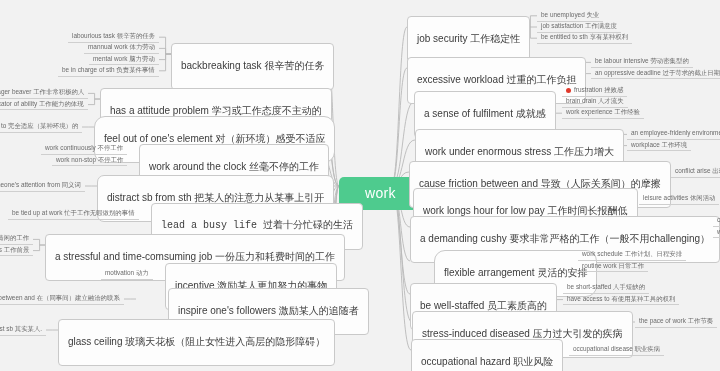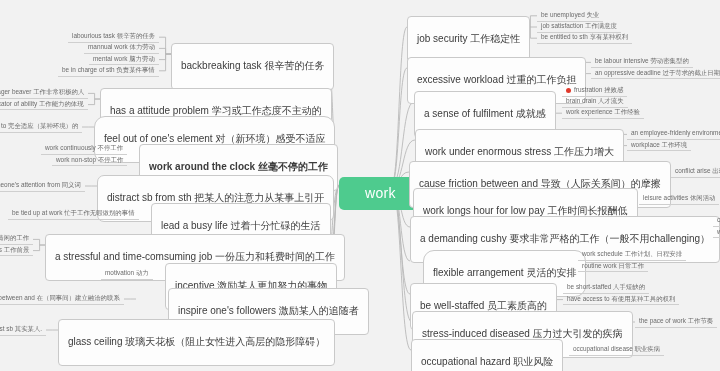--- a/index.html
+++ b/index.html
@@ -123,26 +123,26 @@
       <div class="node topic" style="visibility: visible; left: 171px; top: 43px;">backbreaking task 很辛苦的任务</div>
       <div class="node leaf leftnode" style="visibility: visible; left: 68px; top: 31.2px;">labourious task 很辛苦的任务</div>
       <div class="node leaf leftnode" style="visibility: visible; left: 84px; top: 42.4px;">mannual work 体力劳动</div>
       <div class="node leaf leftnode" style="visibility: visible; left: 89px; top: 53.6px;">mental work 脑力劳动</div>
       <div class="node leaf leftnode" style="visibility: visible; left: 58px; top: 64.8px;">be in charge of sth 负责某件事情</div>
       <div class="node topic" style="visibility: visible; left: 100px; top: 88px;">has a attitude problem 学习或工作态度不主动的</div>
       <div class="node leaf leftnode" style="visibility: visible; left: -28px; top: 87.4px;">be an eager beaver 工作非常积极的人</div>
       <div class="node leaf leftnode" style="visibility: visible; left: -34px; top: 98.6px;">be an indicator of ability 工作能力的体现</div>
       <div class="node topic" style="visibility: visible; left: 94px; top: 116px; border-radius: 11px;">feel out of one's element 对（新环境）感受不适应</div>
       <div class="node leaf leftnode" style="visibility: visible; left: -35px; top: 121px;">be attuned to 完全适应（某种环境）的</div>
-      <div class="node topic" style="visibility: visible; left: 139px; top: 144px; font-weight: bold;">work around the clock 丝毫不停的工作</div>
+      <div class="node topic" style="visibility: visible; left: 139px; top: 144px;">work around the clock 丝毫不停的工作</div>
       <div class="node leaf leftnode" style="visibility: visible; left: 41px; top: 143.4px;">work continuously 不停工作</div>
       <div class="node leaf leftnode" style="visibility: visible; left: 52px; top: 154.6px;">work non-stop 不停工作</div>
       <div class="node topic" style="visibility: visible; left: 97px; top: 175px; border-radius: 7px;">distract sb from sth 把某人的注意力从某事上引开</div>
       <div class="node leaf leftnode" style="visibility: visible; left: -33px; top: 180px;">divert someone's attention from 同义词</div>
-      <div class="node topic" style="visibility: visible; left: 151px; top: 203px;">lead a busy life 过着十分忙碌的生活</div>
+      <div class="node topic" style="visibility: visible; left: 151px; top: 203px; font-family: Liberation Mono, monospace;">lead a busy life 过着十分忙碌的生活</div>
       <div class="node leaf leftnode" style="visibility: visible; left: 8px; top: 208px;">be tied up at work 忙于工作无暇做别的事情</div>
       <div class="node topic" style="visibility: visible; left: 45px; top: 234px;">a stressful and time-comsuming job 一份压力和耗费时间的工作</div>
       <div class="node leaf leftnode" style="visibility: visible; left: -41px; top: 233.4px;">a cushy job 清闲的工作</div>
       <div class="node leaf leftnode" style="visibility: visible; left: -40px; top: 244.6px;">job prospects 工作前景</div>
       <div class="node topic" style="visibility: visible; left: 165px; top: 263px;">incentive 激励某人更加努力的事物</div>
       <div class="node leaf leftnode" style="visibility: visible; left: 101px; top: 268px;">motivation 动力</div>
       <div class="node topic" style="visibility: visible; left: 152px; top: 288px; margin-left: 16px;">inspire one's followers 激励某人的追随者</div>
       <div class="node leaf leftnode" style="visibility: visible; left: -65px; top: 293px;">build a close rapport between and 在（同事间）建立融洽的联系</div>
       <div class="node topic" style="visibility: visible; left: 58px; top: 319px;">glass ceiling 玻璃天花板（阻止女性进入高层的隐形障碍）</div>
       <div class="node leaf leftnode" style="visibility: visible; left: -56px; top: 324px;">discriminate against sb 其实某人.</div>
@@ -160,21 +160,21 @@
       <div class="node topic" style="visibility: visible; left: 415px; top: 129px;">work under enormous stress 工作压力增大</div>
       <div class="node leaf rightnode" style="visibility: visible; left: 627px; top: 128.4px;">an employee-fridenly environment 员工友好型的工作环境</div>
       <div class="node leaf rightnode" style="visibility: visible; left: 627px; top: 139.6px;">workplace 工作环境</div>
       <div class="node topic" style="visibility: visible; left: 409px; top: 161px;">cause friction between  and 导致（人际关系间）的摩擦</div>
       <div class="node leaf rightnode" style="visibility: visible; left: 671px; top: 166px;">conflict arise 出现冲突</div>
       <div class="node topic" style="visibility: visible; left: 413px; top: 188px;">work longs hour for low pay 工作时间长报酬低</div>
       <div class="node leaf rightnode" style="visibility: visible; left: 639px; top: 193px;">leisure activities 休闲活动</div>
       <div class="node topic" style="visibility: visible; left: 410px; top: 216px;">a demanding cushy 要求非常严格的工作（一般不用challenging）</div>
       <div class="node leaf rightnode" style="visibility: visible; left: 713px; top: 215.4px;">contract 合同</div>
       <div class="node leaf rightnode" style="visibility: visible; left: 713px; top: 226.6px;">work ethic 敬业精神</div>
-      <div class="node topic" style="visibility: visible; left: 423px; top: 250px; border-radius: 11px;">flexible arrangement 灵活的安排</div>
+      <div class="node topic" style="visibility: visible; left: 434px; top: 250px; border-radius: 11px;">flexible arrangement 灵活的安排</div>
       <div class="node leaf rightnode" style="visibility: visible; left: 578px; top: 249.4px;">work schedule 工作计划、日程安排</div>
       <div class="node leaf rightnode" style="visibility: visible; left: 578px; top: 260.6px;">routine work 日常工作</div>
       <div class="node topic" style="visibility: visible; left: 410px; top: 283px;">be well-staffed 员工素质高的</div>
       <div class="node leaf rightnode" style="visibility: visible; left: 563px; top: 282.4px;">be short-staffed 人手短缺的</div>
       <div class="node leaf rightnode" style="visibility: visible; left: 563px; top: 293.6px;">have access to 有使用某种工具的权利</div>
       <div class="node topic" style="visibility: visible; left: 412px; top: 311px;">stress-induced diseased 压力过大引发的疾病</div>
       <div class="node leaf rightnode" style="visibility: visible; left: 635px; top: 316px;">the pace of work 工作节奏</div>
       <div class="node topic" style="visibility: visible; left: 411px; top: 339px;">occupational hazard 职业风险</div>
       <div class="node leaf rightnode" style="visibility: visible; left: 569px; top: 344px;">occupational disease 职业疾病</div>
     </div>

